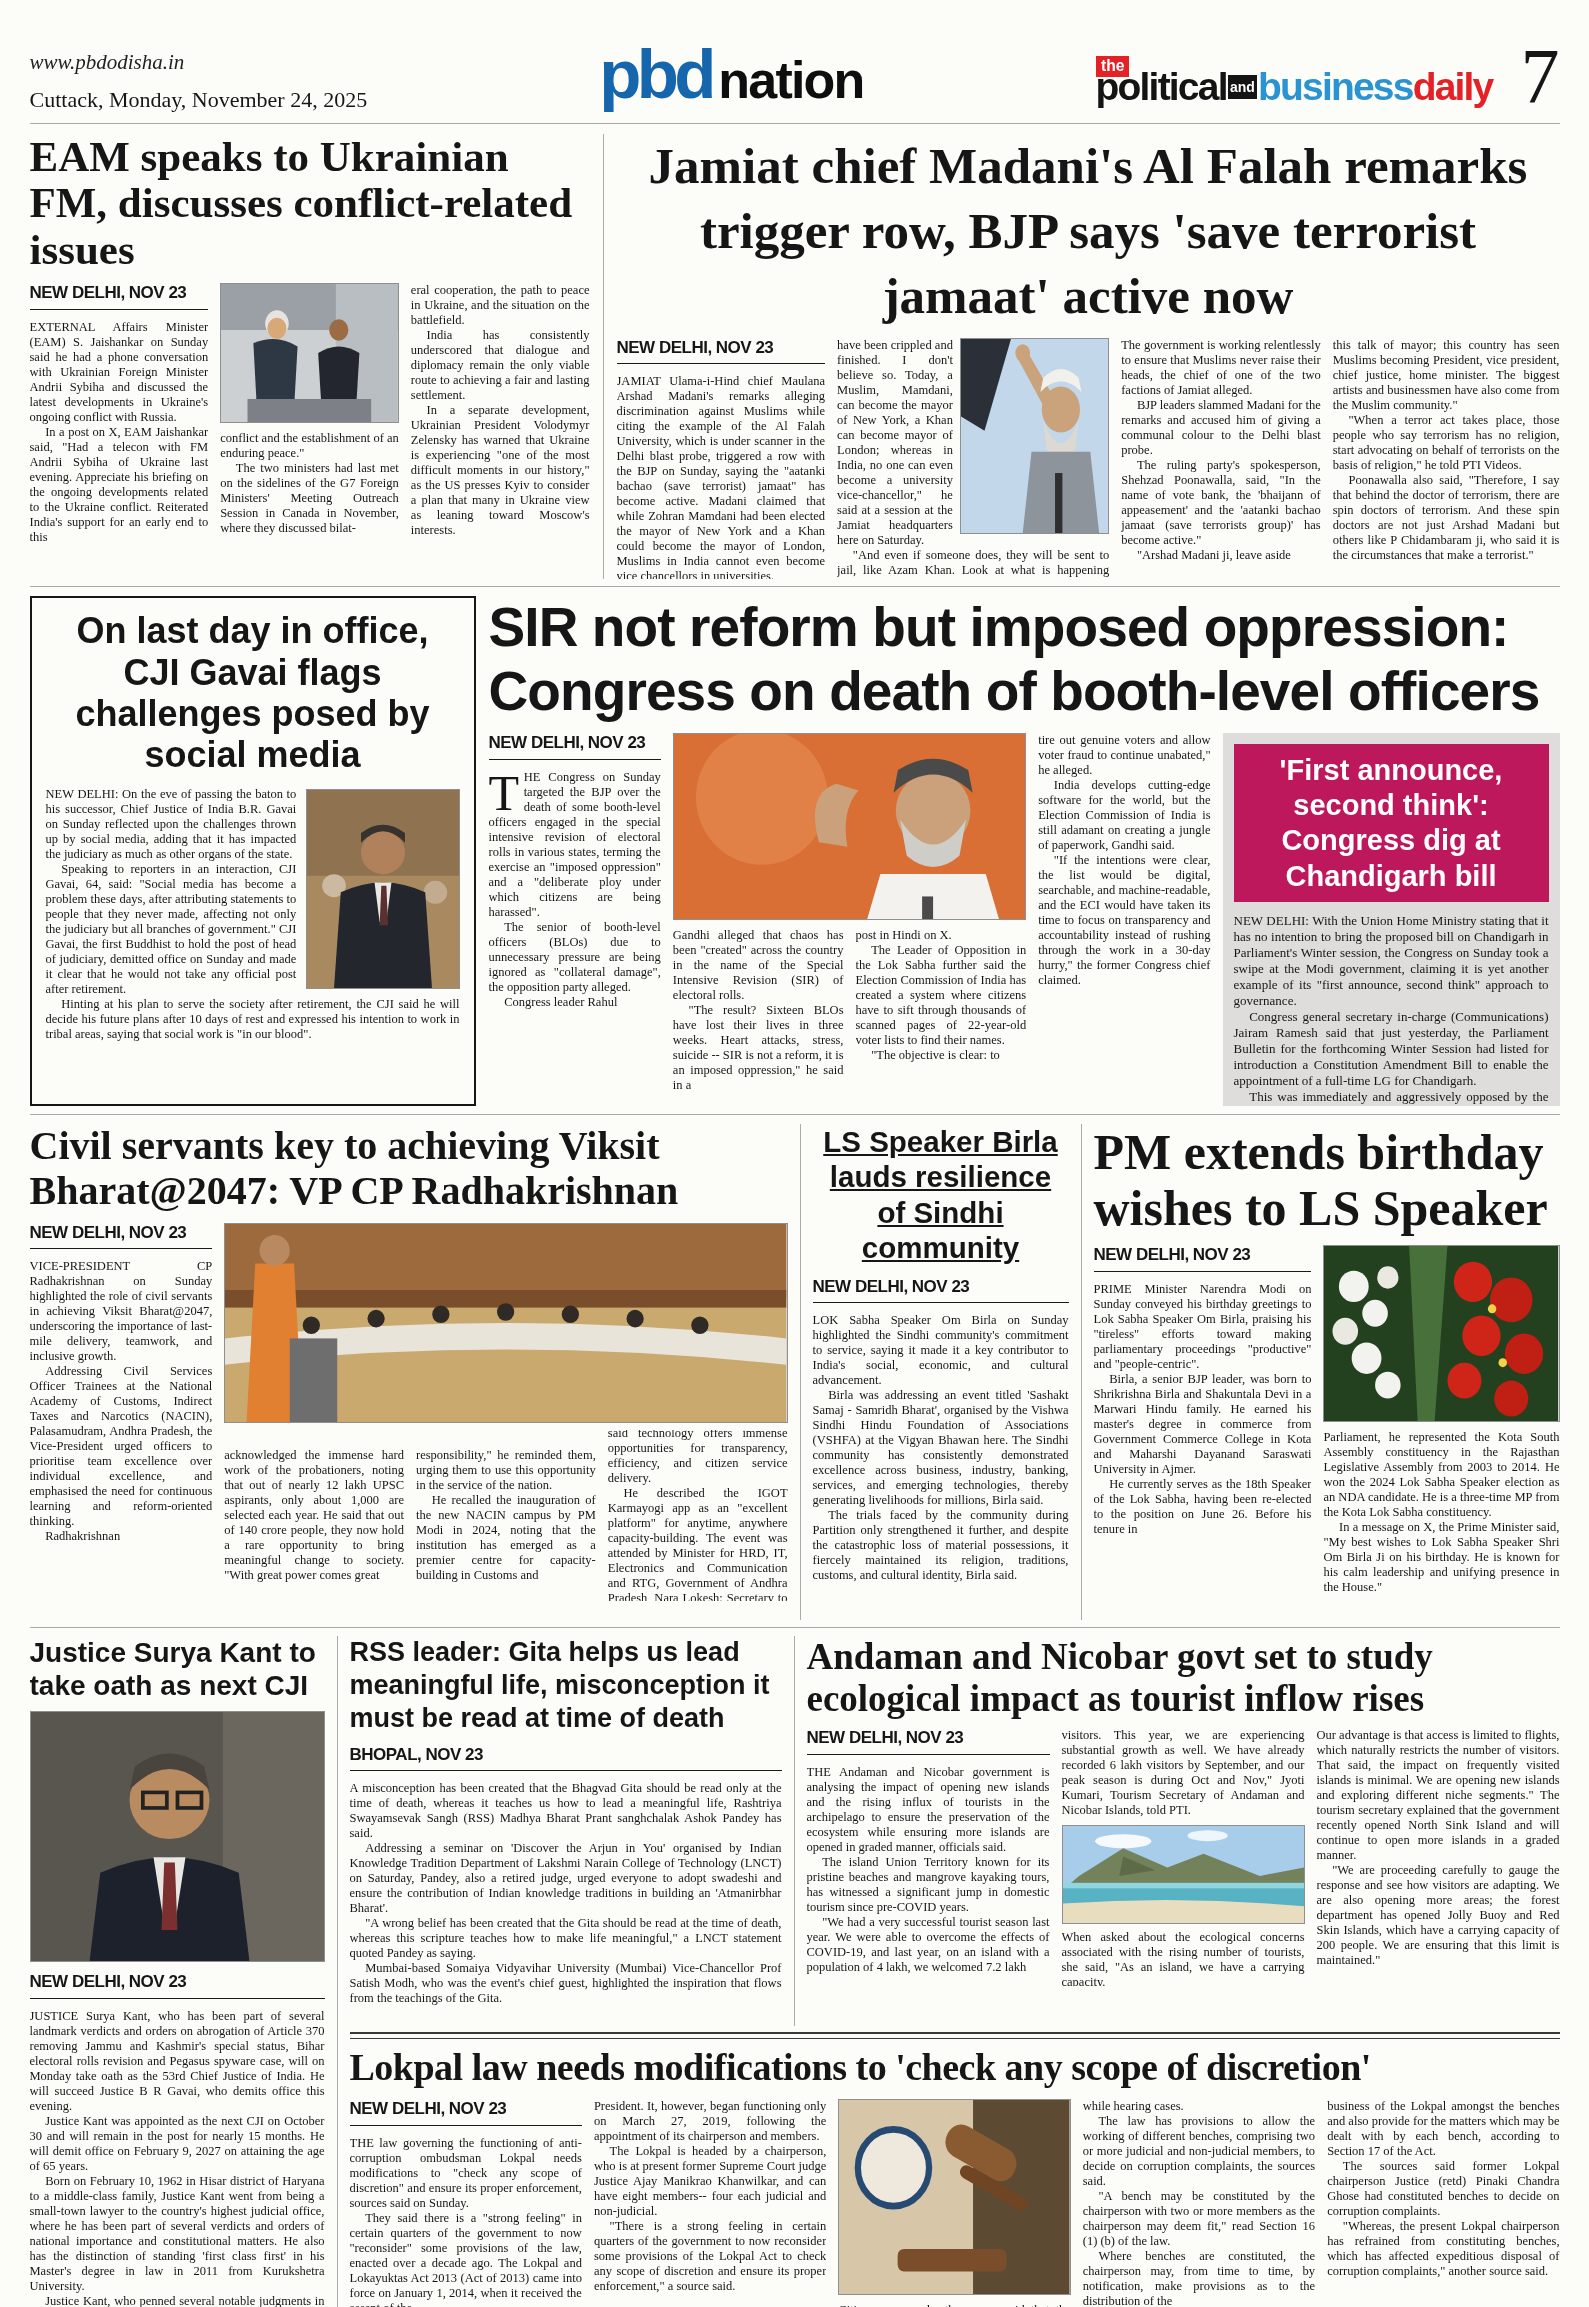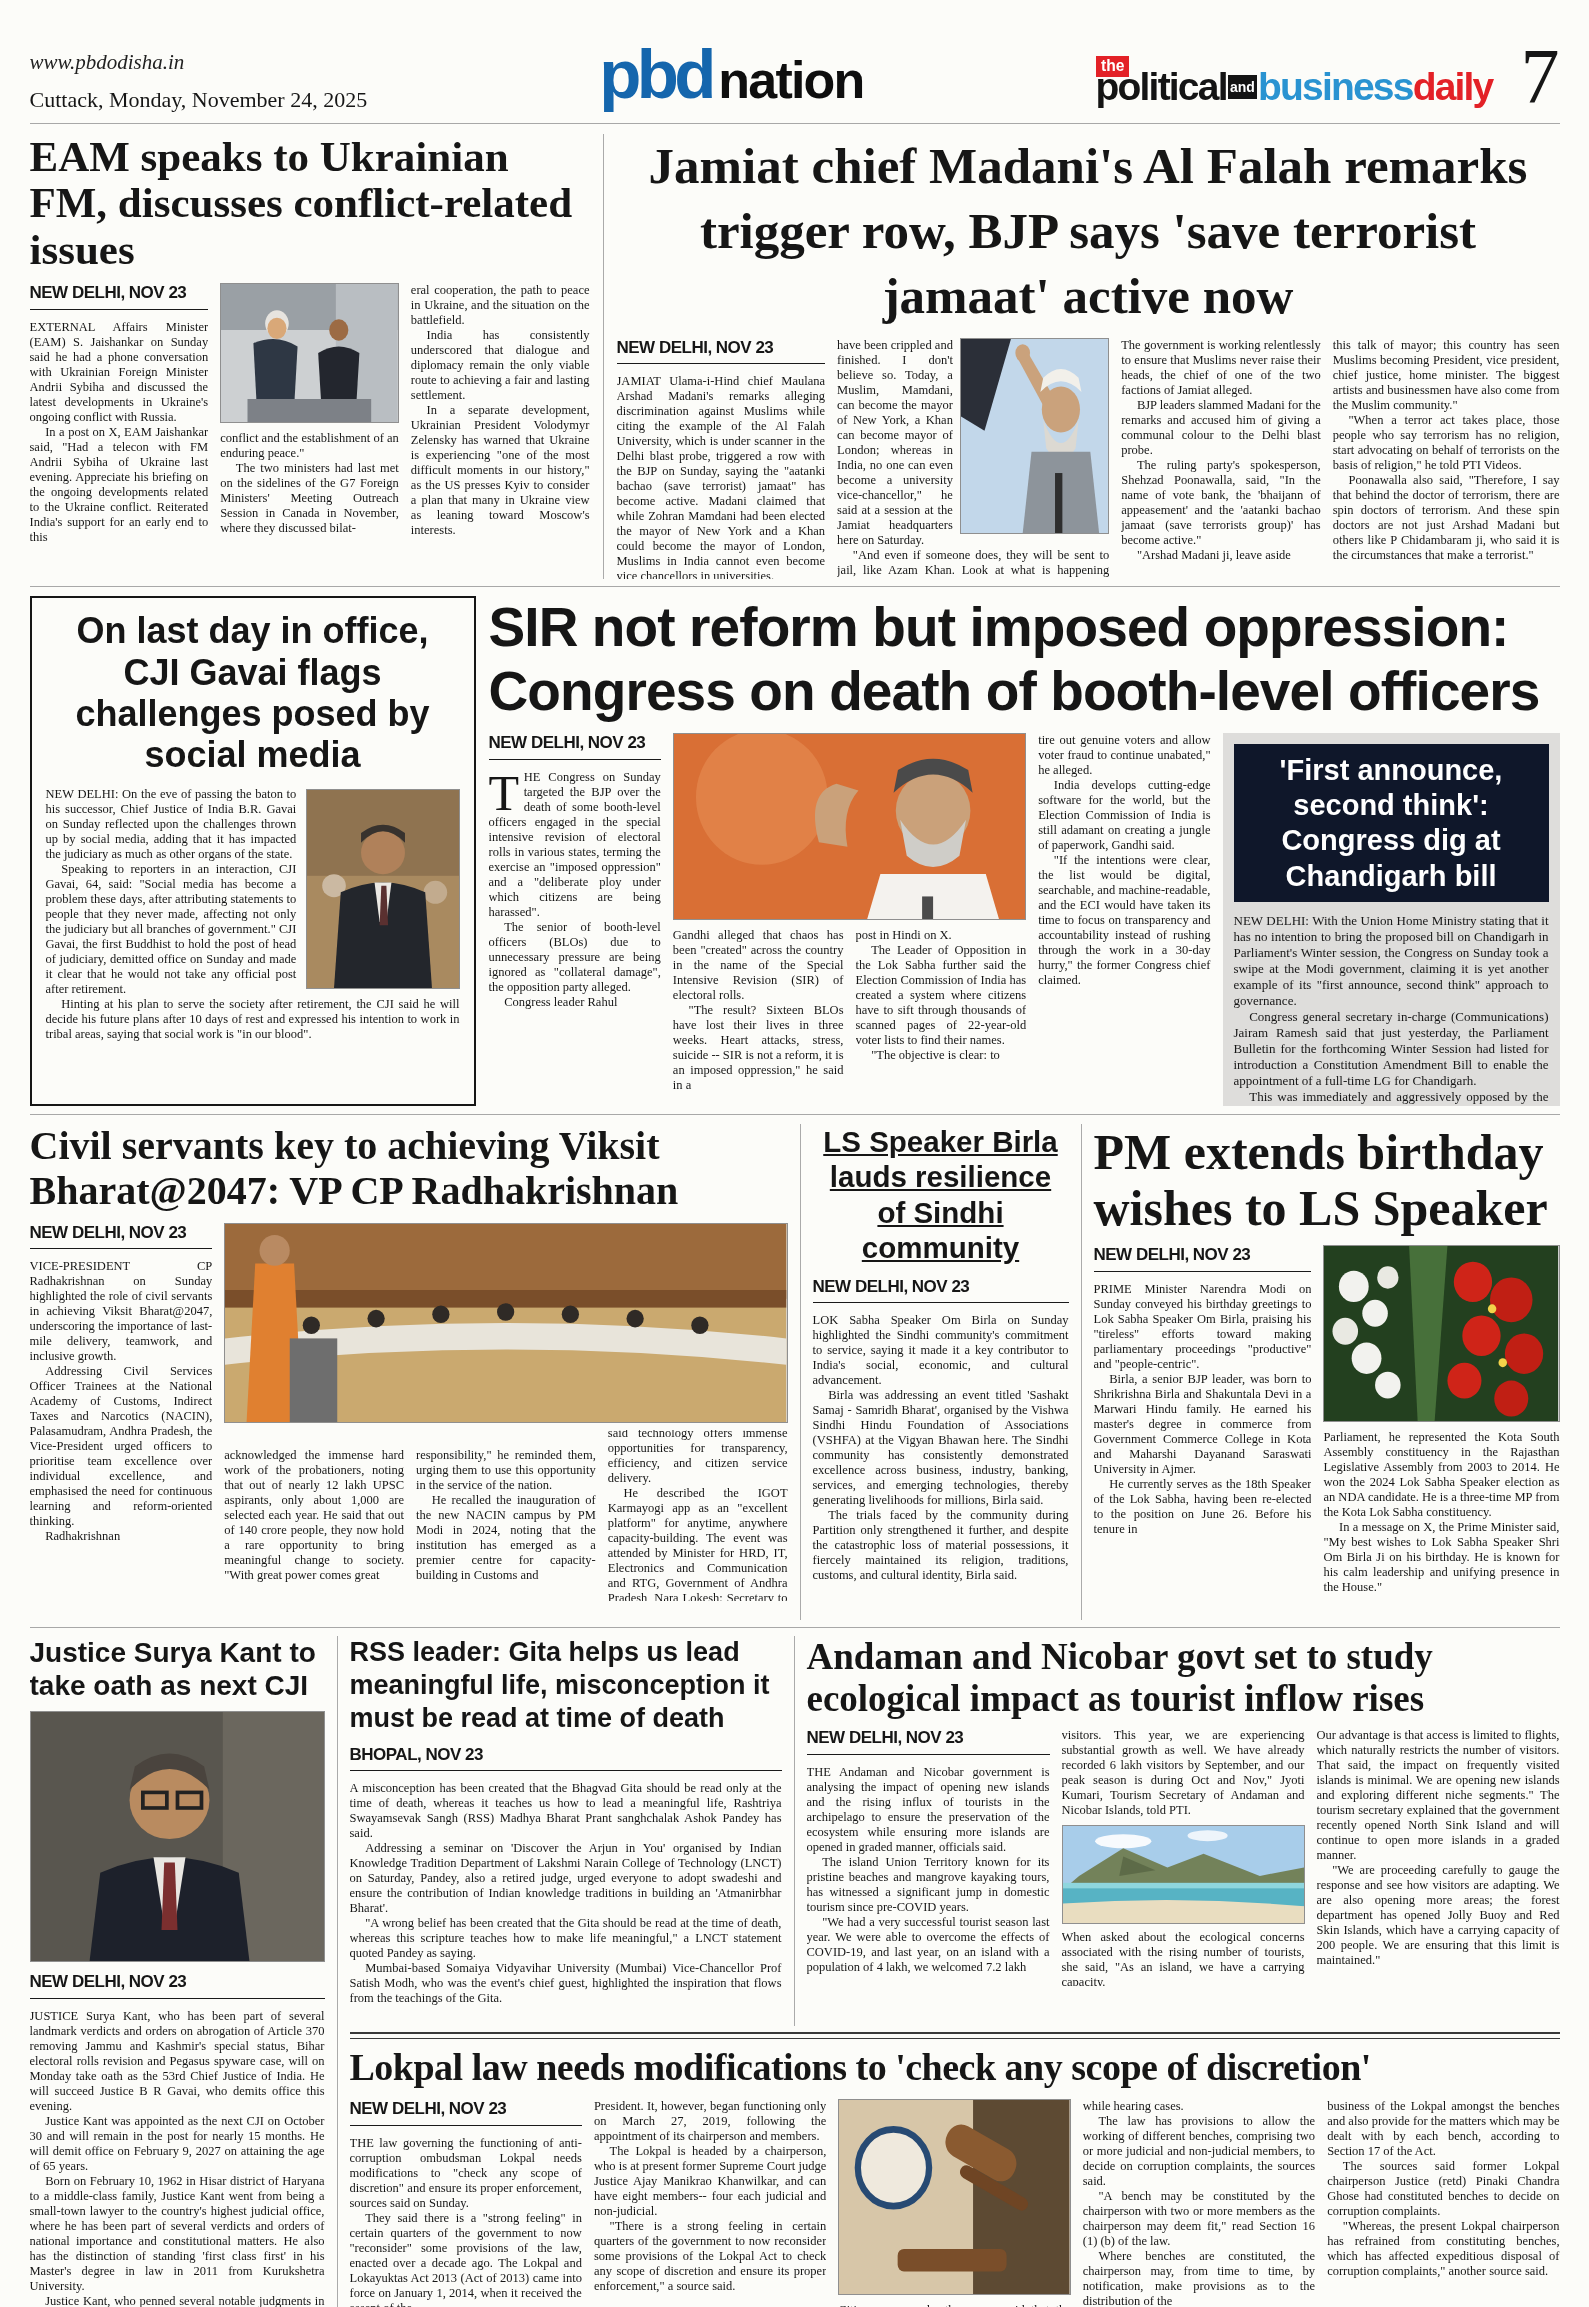--- a/index.html
+++ b/index.html
@@ -57,21 +57,21 @@
   .sirwrap{flex:1;display:flex;flex-direction:column;}
   .sir-h{font-size:55px;line-height:1.16;letter-spacing:-0.9px;}
   .sir-lower{display:flex;flex:1;margin-top:9.2px;overflow:hidden;}
   .sir-body{width:722px;display:flex;gap:12px;overflow:hidden;}
   .sir-c{flex:1;overflow:hidden;}
   .sir-mid{flex:2.05;display:flex;flex-direction:column;}
   .sir-photo{height:185px;margin-bottom:7.4px;}
   .sir-midcols{display:flex;gap:12px;flex:1;overflow:hidden;}
   .dc::first-letter{float:left;font-size:50px;line-height:0.82;padding:3.7px 4.6px 0 0;}
   .art-chd{flex:1;margin-left:12px;background:#dedddb;padding:11px;overflow:hidden;}
-  .chd-h{background:#0f172a;color:#fff;font-size:29px;line-height:1.22;text-align:center;padding:8.3px 4.6px;margin-bottom:11px;}
+  .chd-h{background:#be185d;color:#fff;font-size:29px;line-height:1.22;text-align:center;padding:8.3px 4.6px;margin-bottom:11px;}
   .art-chd .body p{font-size:13px;line-height:16px;}
   
   .row3{display:flex;height:496px;padding:9.2px 0 6.5px;}
   .art-civil{width:771px;border-right:0.9px solid #aaa;padding-right:12px;box-sizing:border-box;}
   .civil-h{font-size:40px;line-height:1.12;}
   .civil-lower{display:flex;gap:12px;margin-top:9.2px;height:378px;overflow:hidden;}
   .civil-c1{width:24.5%;overflow:hidden;}
   .civil-right{width:75.5%;display:flex;flex-direction:column;}
   .civil-photo{height:198px;margin-bottom:7.4px;}
   .civil-cols{display:flex;gap:12px;flex:1;overflow:hidden;align-items:center;}

